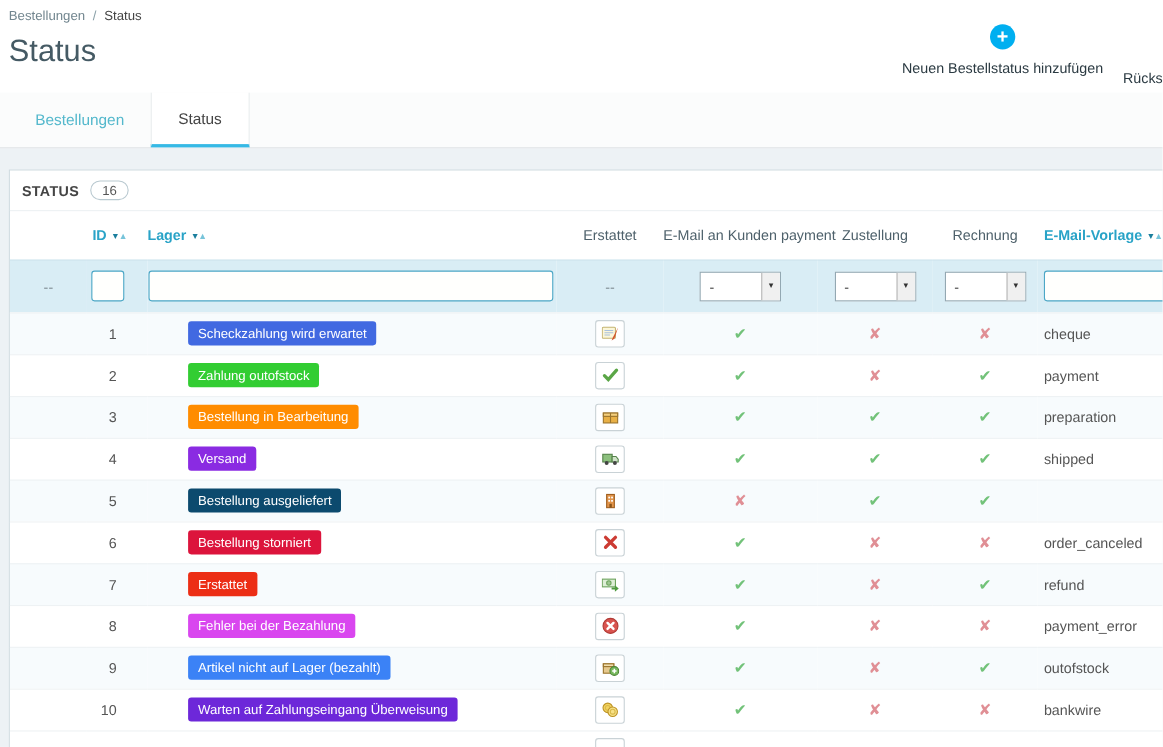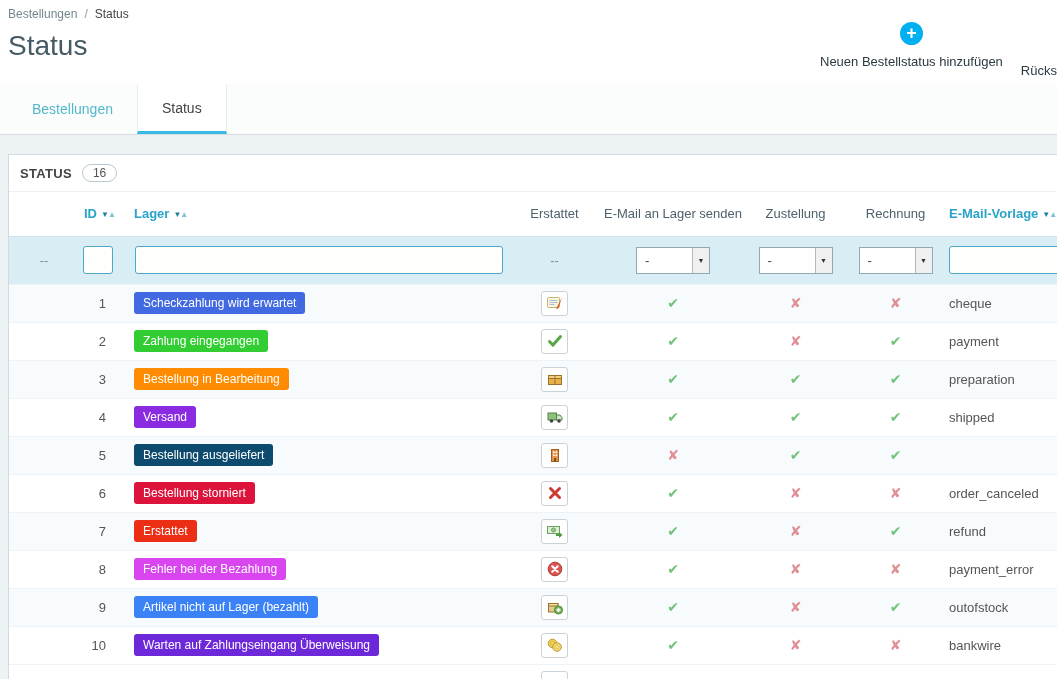--- a/index.html
+++ b/index.html
@@ -58,21 +58,21 @@
   .f-id { width: 30px; margin-left: 4px; }
   .f-name { width: 368px; margin-left: 1px; }
   .f-template { width: 170px; margin-left: 6px; }
   .fselect { display: inline-flex; width: 74px; height: 27px; background: #fff; border: 1px solid #93a8b2; align-items: center; justify-content: space-between; cursor: pointer; }
   .fs-val { padding-left: 8px; color: #444; font-size: 13px; }
   .fs-btn { width: 17px; height: 100%; background: #f0f0f0; border-left: 1px solid #b7b7b7; display: flex; align-items: center; justify-content: center; font-size: 7px; color: #333; }
 
   .d-row td { height: 38px; vertical-align: middle; border-top: 1px solid #eef2f4; background: #fff; }
   .d-row.odd td { background: #f7fbfd; }
   .c-id-cell { text-align: right; padding-right: 28px; color: #555; }
-  .status-badge { display: inline-block; color: #fff; font-size: 12px; padding: 4px 9px; border-radius: 3px; white-space: nowrap; }
+  .status-badge { display: inline-block; color: #fff; font-size: 12px; padding: 4px 9px; border-radius: 3px; white-space: nowrap; margin-left: 37px; }
   .c-icon-cell { text-align: center; }
   .icon-box { display: inline-flex; width: 27px; height: 25px; border: 1px solid #c9d2d6; border-radius: 3px; background: #fff; align-items: center; justify-content: center; }
   .c-bool-cell { text-align: center; }
   .mark { font-size: 14px; font-weight: bold; }
   .c-template-cell { padding-left: 6px; color: #555; font-size: 13px; }
 
   tr.partial td { height: 16px; border-top: 1px solid #eef2f4; background: #fff; vertical-align: top; }
   tr.partial .c-icon-cell { padding-top: 6px; }
 </style>
 </head>
@@ -124,21 +124,21 @@
       <thead>
         <tr class="h-row">
           <th class="c-check"></th>
           <th class="c-id sortable">
             <span>ID</span><span class="carets"><span class="caret c1">▼</span><span class="caret c2">▲</span></span>
           </th>
           <th class="c-name sortable">
             <span>Lager</span><span class="carets"><span class="caret c1">▼</span><span class="caret c2">▲</span></span>
           </th>
           <th class="c-icon plain"><span>Erstattet</span></th>
-          <th class="c-bool plain"><span>E-Mail an Lager senden</span></th>
+          <th class="c-bool plain"><span>E-Mail an Kunden payment</span></th>
           <th class="c-bool plain"><span>Zustellung</span></th>
           <th class="c-bool plain"><span>Rechnung</span></th>
           <th class="c-template sortable">
             <span>E-Mail-Vorlage</span><span class="carets"><span class="caret c1">▼</span><span class="caret c2">▲</span></span>
           </th>
         </tr>
         <tr class="f-row">
           <td class="c-check"><span class="dashdash">--</span></td>
           <td class="c-id"><input class="f-input f-id" style=""></td>
           <td class="c-name"><input class="f-input f-name" style=""></td>
@@ -179,21 +179,21 @@
                 </svg>
               </span></td>
             <td class="c-bool-cell"><span class="mark" style="color:#72C279">✔</span></td>
             <td class="c-bool-cell"><span class="mark" style="color:#E08F95">✘</span></td>
             <td class="c-bool-cell"><span class="mark" style="color:#E08F95">✘</span></td>
             <td class="c-template-cell">cheque</td>
           </tr>
           <tr class="d-row">
             <td class="c-check-cell"></td>
             <td class="c-id-cell">2</td>
-            <td class="c-name-cell"><span class="status-badge" style="background:#32CD32">Zahlung eingegangen</span></td>
+            <td class="c-name-cell"><span class="status-badge" style="background:#32CD32">Zahlung outofstock</span></td>
             <td class="c-icon-cell"><span class="icon-box">
                 <svg viewBox="0 0 16 16" width="16" height="16">
                   <path d="M2.5 8.5 L6 12 L13.5 3.5" fill="none" stroke="#5aa646" stroke-width="3" stroke-linecap="round"></path>
                 </svg>
               </span></td>
             <td class="c-bool-cell"><span class="mark" style="color:#72C279">✔</span></td>
             <td class="c-bool-cell"><span class="mark" style="color:#E08F95">✘</span></td>
             <td class="c-bool-cell"><span class="mark" style="color:#72C279">✔</span></td>
             <td class="c-template-cell">payment</td>
           </tr>

